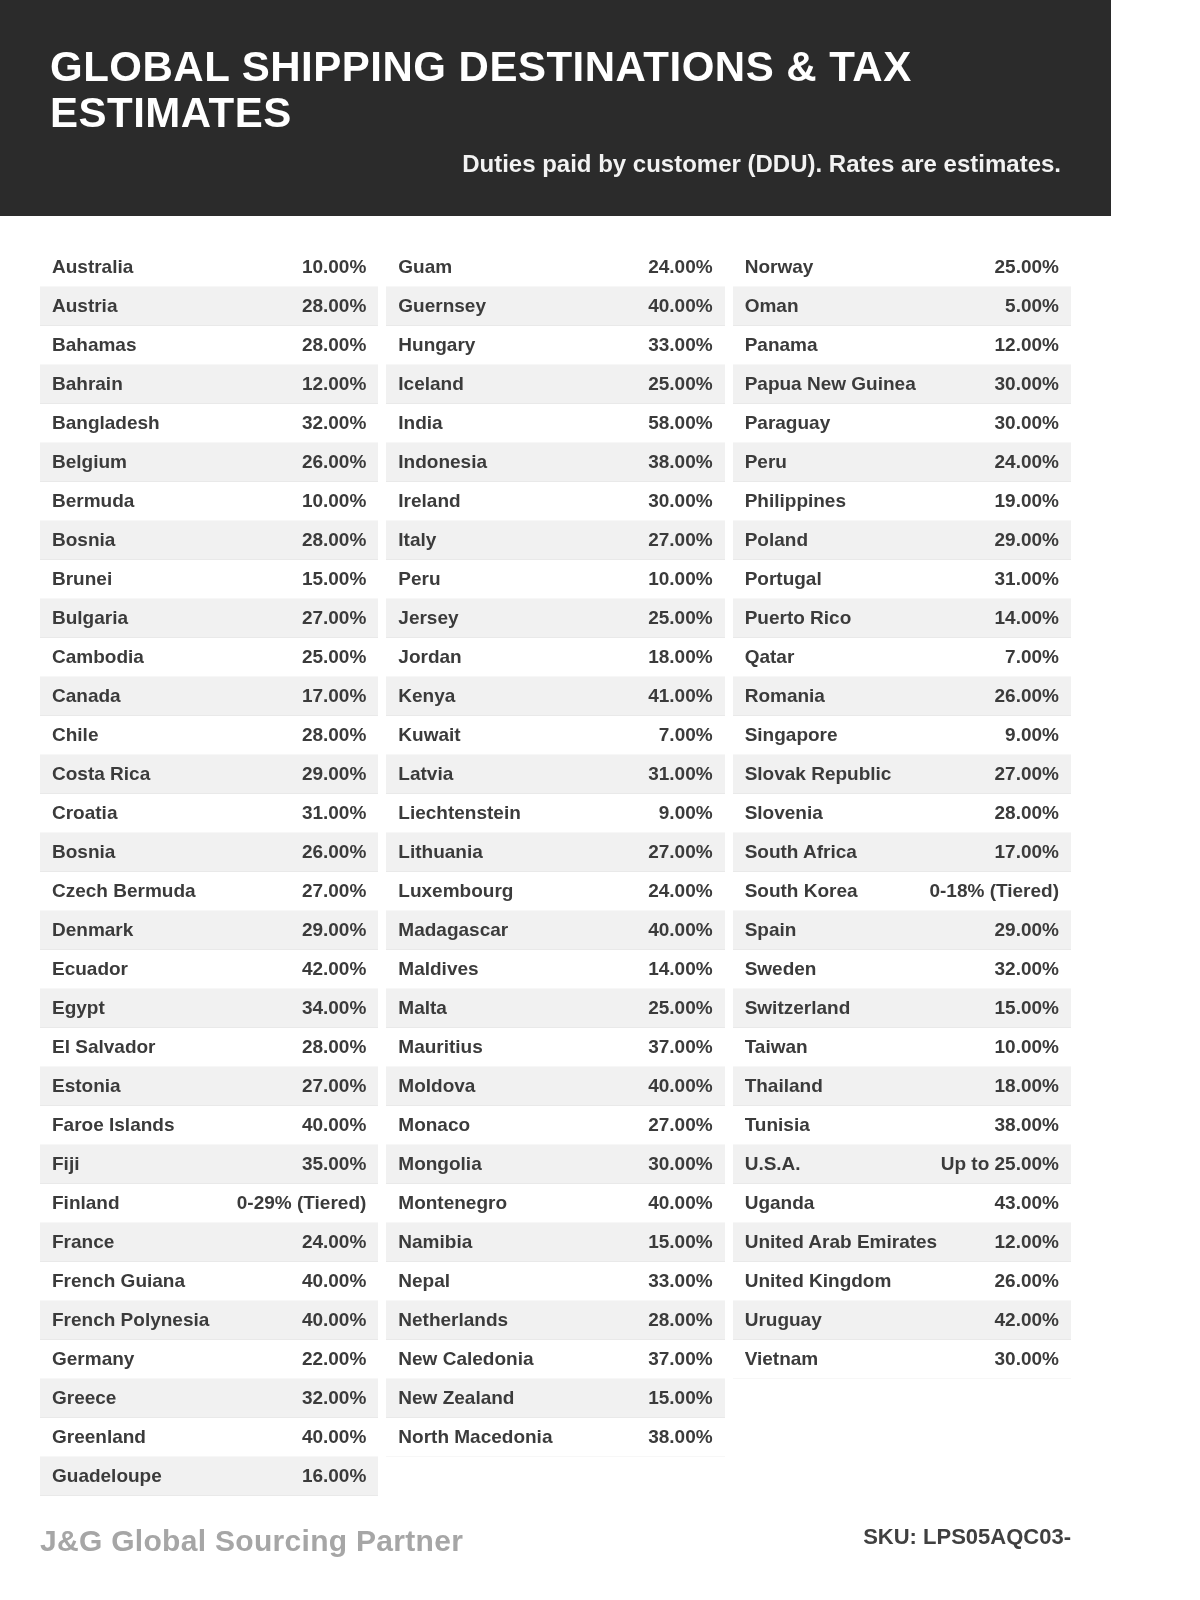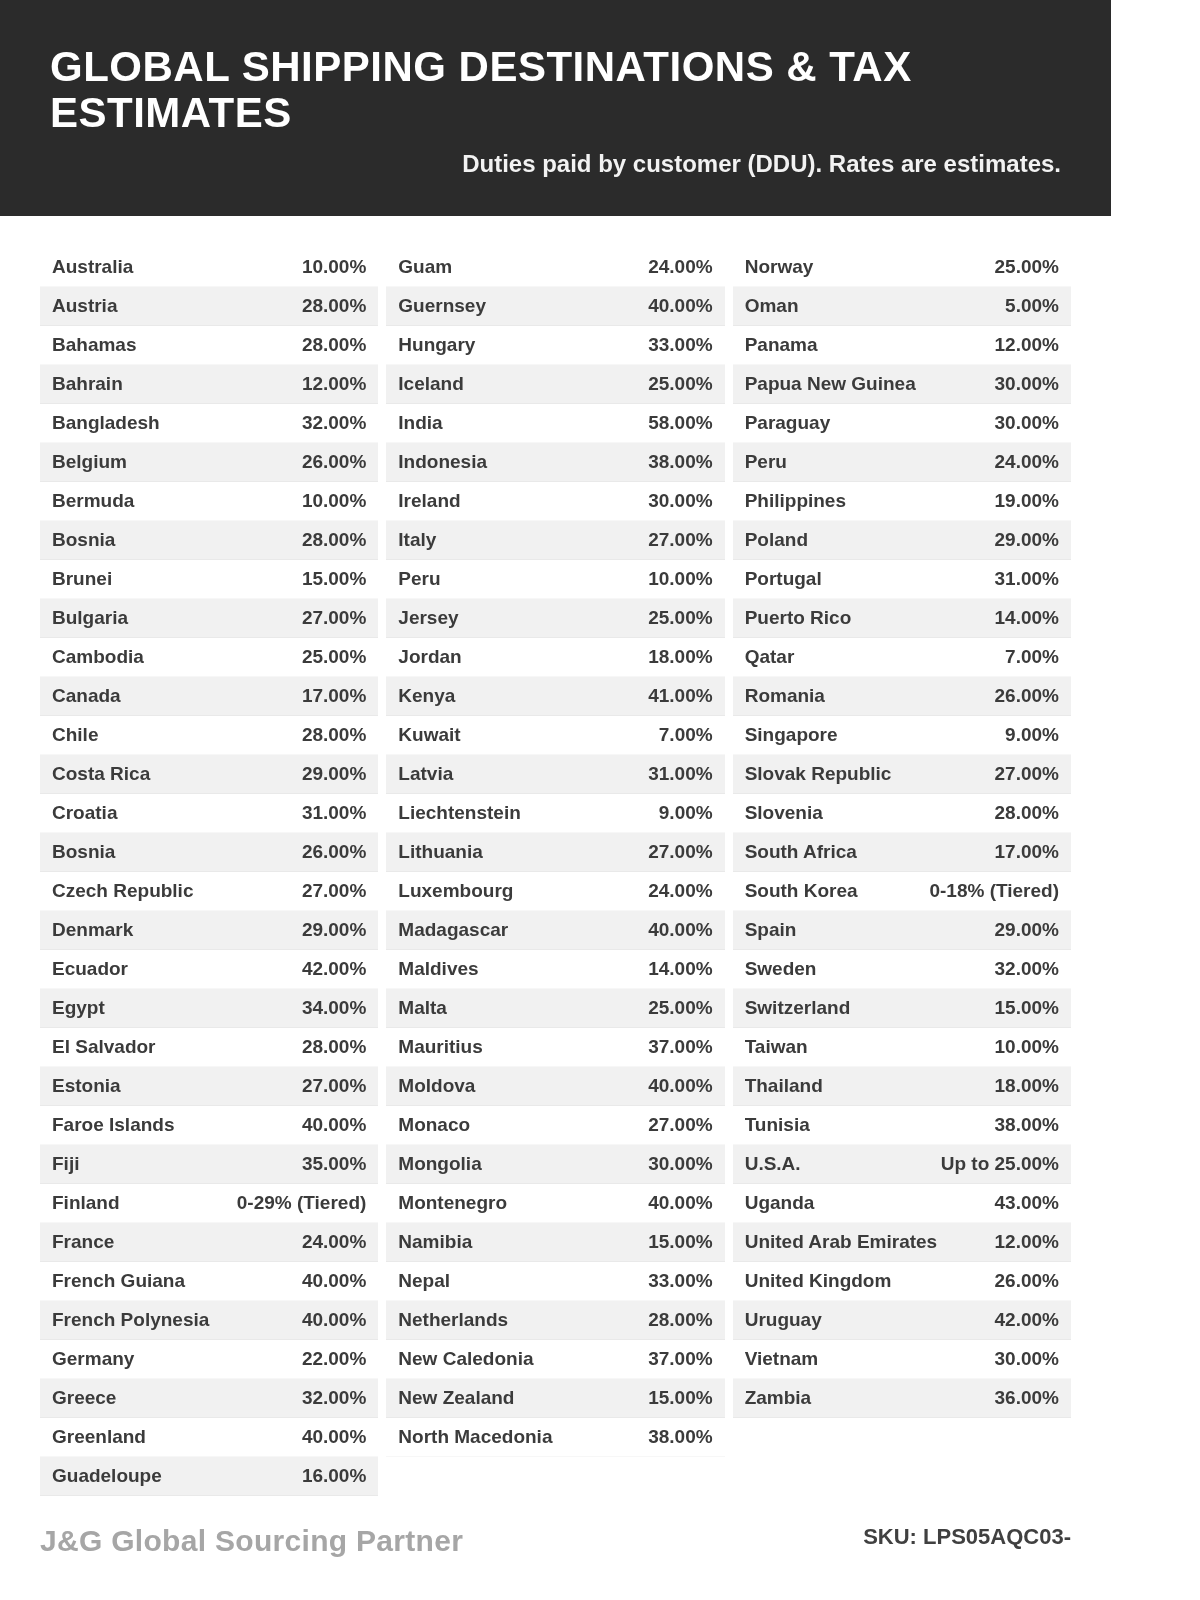--- a/index.html
+++ b/index.html
@@ -150,21 +150,21 @@
         </div>
         <div class="row">
           <span class="country">Croatia</span>
           <span class="rate">31.00%</span>
         </div>
         <div class="row">
           <span class="country">Bosnia</span>
           <span class="rate">26.00%</span>
         </div>
         <div class="row">
-          <span class="country">Czech Republic</span>
+          <span class="country">Czech Bermuda</span>
           <span class="rate">27.00%</span>
         </div>
         <div class="row">
           <span class="country">Denmark</span>
           <span class="rate">29.00%</span>
         </div>
         <div class="row">
           <span class="country">Ecuador</span>
           <span class="rate">42.00%</span>
         </div>
@@ -456,24 +456,20 @@
           <span class="country">United Kingdom</span>
           <span class="rate">26.00%</span>
         </div>
         <div class="row">
           <span class="country">Uruguay</span>
           <span class="rate">42.00%</span>
         </div>
         <div class="row">
           <span class="country">Vietnam</span>
           <span class="rate">30.00%</span>
-        </div>
-        <div class="row">
-          <span class="country">Zambia</span>
-          <span class="rate">36.00%</span>
         </div>
       </div>
   </div>
 
   <div class="footer">
     <div class="brand">J&amp;G Global Sourcing Partner</div>
     <div class="sku">SKU: LPS05AQC03-</div>
   </div>
 
 </div>

